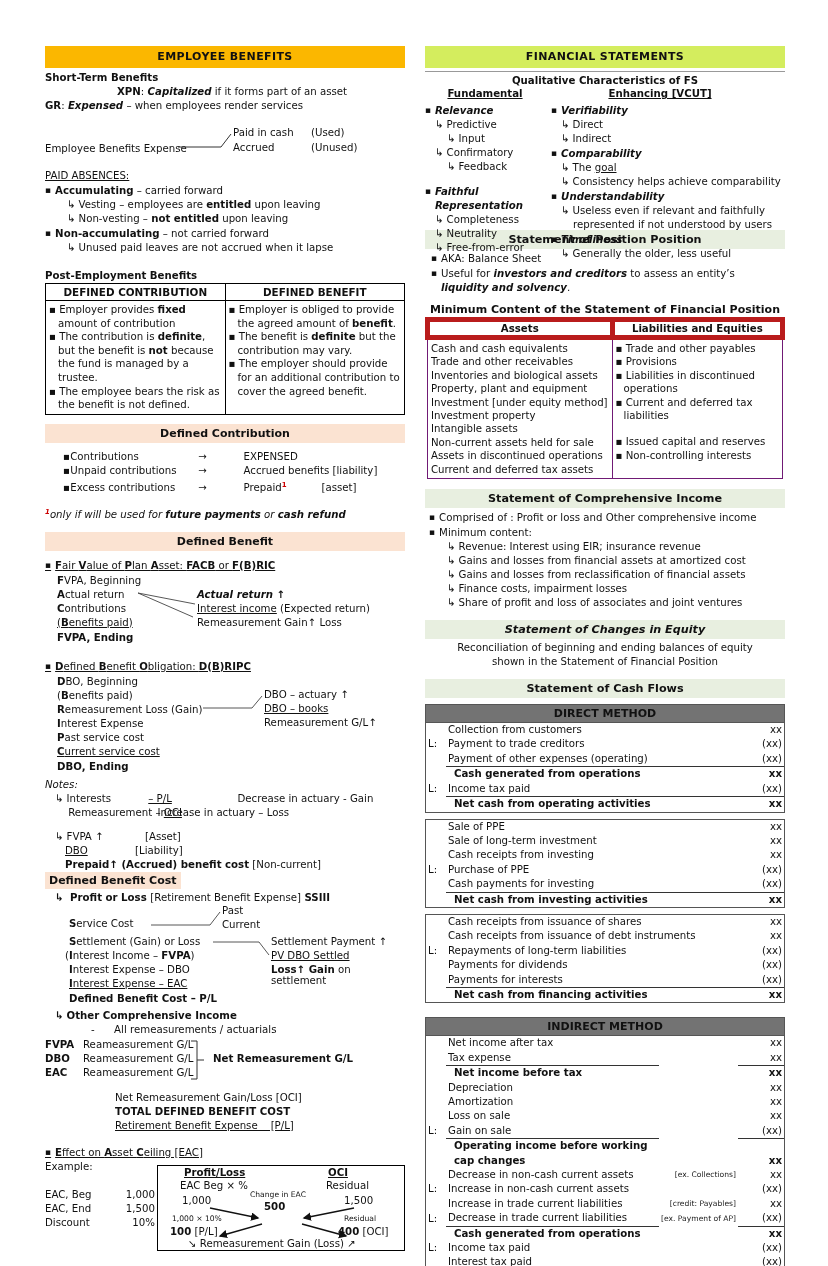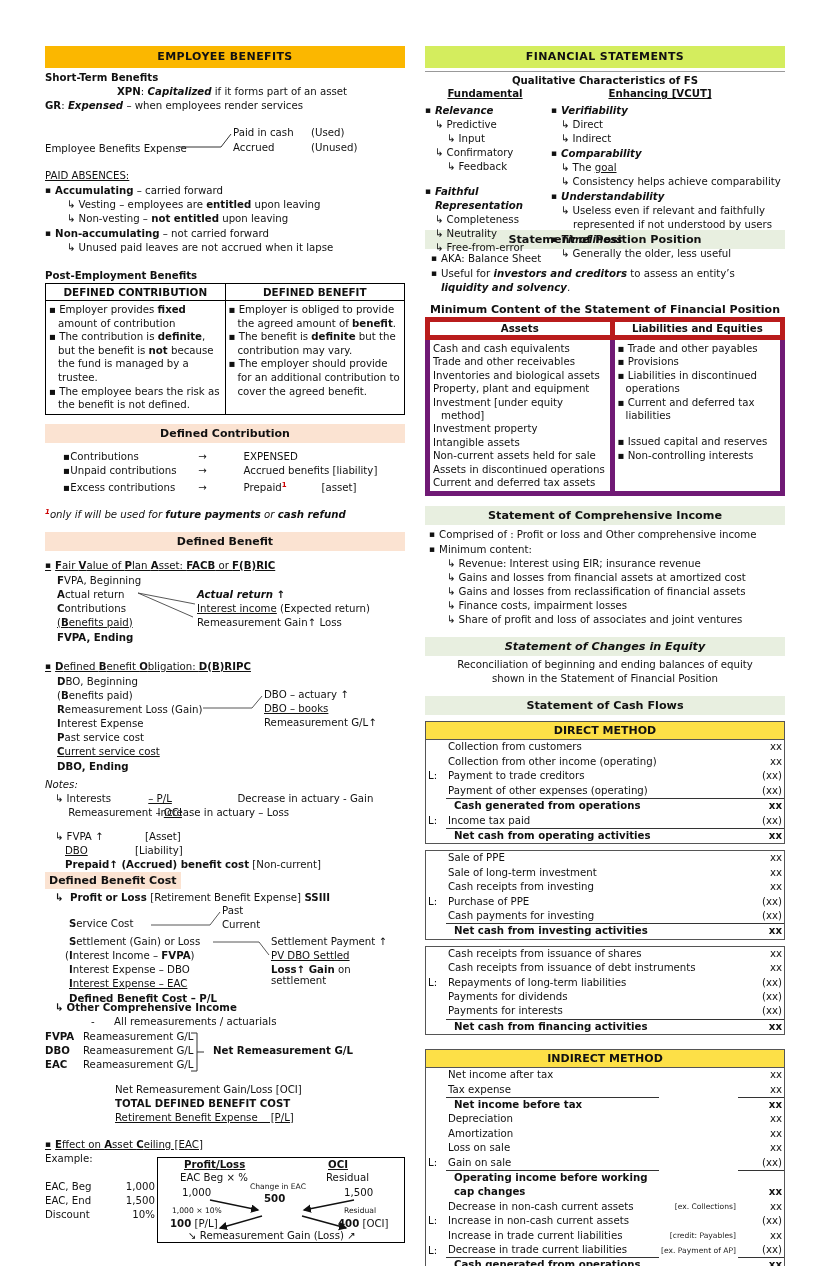--- a/index.html
+++ b/index.html
@@ -48,34 +48,34 @@
   table.cmp td{border:1px solid #000;vertical-align:top;padding:2px 3px;line-height:13.6px;}
   table.cmp td .li{text-indent:-9px;padding-left:9px;}
   table.cmp td .li:before{content:"▪ ";}
 
   
   .diagwrap{position:relative;}
   svg.lines{position:absolute;left:0;top:0;overflow:visible;}
 
   
   .cfbox{border:1.4px solid #555;margin-top:6px;}
-  .cfhead{background:#fde047;text-align:center;font-weight:bold;font-size:11px;padding:2px 0;border-bottom:1px solid #555;}
+  .cfhead{background:#737373;text-align:center;font-weight:bold;font-size:11px;padding:2px 0;border-bottom:1px solid #555;}
   table.cf{border-collapse:collapse;width:100%;font-size:10.2px;}
   table.cf td{padding:0px 2px;line-height:14.4px;vertical-align:bottom;}
   td.lead{width:16px;text-align:left;white-space:nowrap;padding-left:4px;}
   td.amt{text-align:right;width:42px;white-space:nowrap;padding-right:6px;}
   td.note{text-align:right;font-size:7.6px;white-space:nowrap;padding-right:4px;color:#222;}
   tr.ul td.lbl,tr.ul td.amt{border-bottom:1px solid #333;}
   .tot td{font-weight:bold;}
   .tot td.lbl{padding-left:8px;}
 
   
   table.sfp{border-collapse:collapse;width:100%;font-size:10.2px;}
   table.sfp th{border:5px solid #b91c1c;text-align:center;font-weight:bold;padding:1px 0;}
-  table.sfp td{border:5px solid #701a75;vertical-align:top;padding:2px 3px;line-height:13.4px;}
+  table.sfp td{border:1px solid #701a75;vertical-align:top;padding:2px 3px;line-height:13.4px;}
   table.sfp td .li{text-indent:-8px;padding-left:8px;}
   table.sfp td.rt .li:before{content:"▪ ";}
 
   
   .eacbox{border:1.3px solid #000;position:relative;height:84px;}
   .eacbox div{position:absolute;}
 </style>
 </head>
 <body>
 
@@ -231,21 +231,21 @@
       <div style="position:absolute;left:24px;top:57px"><span class="b">I</span>nterest Expense – DBO</div>
       <div style="position:absolute;left:24px;top:71px" class="u"><span class="b">I</span>nterest Expense – EAC</div>
       <div style="position:absolute;left:24px;top:86px" class="b">Defined Benefit Cost – P/L</div>
       <div style="position:absolute;left:177px;top:-2px">Past</div>
       <div style="position:absolute;left:177px;top:12px">Current</div>
       <div style="position:absolute;left:226px;top:29px">Settlement Payment ↑</div>
       <div style="position:absolute;left:226px;top:43px" class="u">PV DBO Settled</div>
       <div style="position:absolute;left:226px;top:57px"><span class="b">Loss↑ Gain</span> on settlement</div>
     </div>
 
-    <div class="row ind1 arrow b" style="margin-top:2px">Other Comprehensive Income</div>
+    <div class="row ind1 arrow b" style="margin-top:10px">Other Comprehensive Income</div>
     <div class="row" style="padding-left:46px">-&nbsp;&nbsp;&nbsp;&nbsp;&nbsp; All remeasurements / actuarials</div>
     <div class="diagwrap" style="height:46px;margin-top:2px">
       <svg class="lines" width="360" height="46">
         <path d="M146,2 L152,2 L152,40 L146,40" stroke="#333" stroke-width="1" fill="none"></path>
         <path d="M152,21 L159,21" stroke="#333" stroke-width="1" fill="none"></path>
       </svg>
       <div style="position:absolute;left:0;top:0"><span class="b" style="display:inline-block;width:38px">FVPA</span>Reameasurement G/L</div>
       <div style="position:absolute;left:0;top:14px"><span class="b" style="display:inline-block;width:38px">DBO</span>Reameasurement G/L</div>
       <div style="position:absolute;left:0;top:28px"><span class="b" style="display:inline-block;width:38px">EAC</span>Reameasurement G/L</div>
       <div style="position:absolute;left:168px;top:14px" class="b">Net Remeasurement G/L</div>
@@ -386,25 +386,20 @@
     <div class="cfbox">
       <div class="cfhead">DIRECT METHOD</div>
       <table class="cf">
         <tbody>
             <tr>
               <td class="lead"></td>
               <td class="lbl">Collection from customers</td>
               <td class="amt">xx</td>
             </tr>
         <tr>
-              <td class="lead"></td>
-              <td class="lbl">Collection from other income (operating)</td>
-              <td class="amt">xx</td>
-            </tr>
-        <tr>
               <td class="lead">L:</td>
               <td class="lbl">Payment to trade creditors</td>
               <td class="amt">(xx)</td>
             </tr>
         <tr class="ul">
               <td class="lead"></td>
               <td class="lbl">Payment of other expenses (operating)</td>
               <td class="amt">(xx)</td>
             </tr>
         <tr class="tot">

